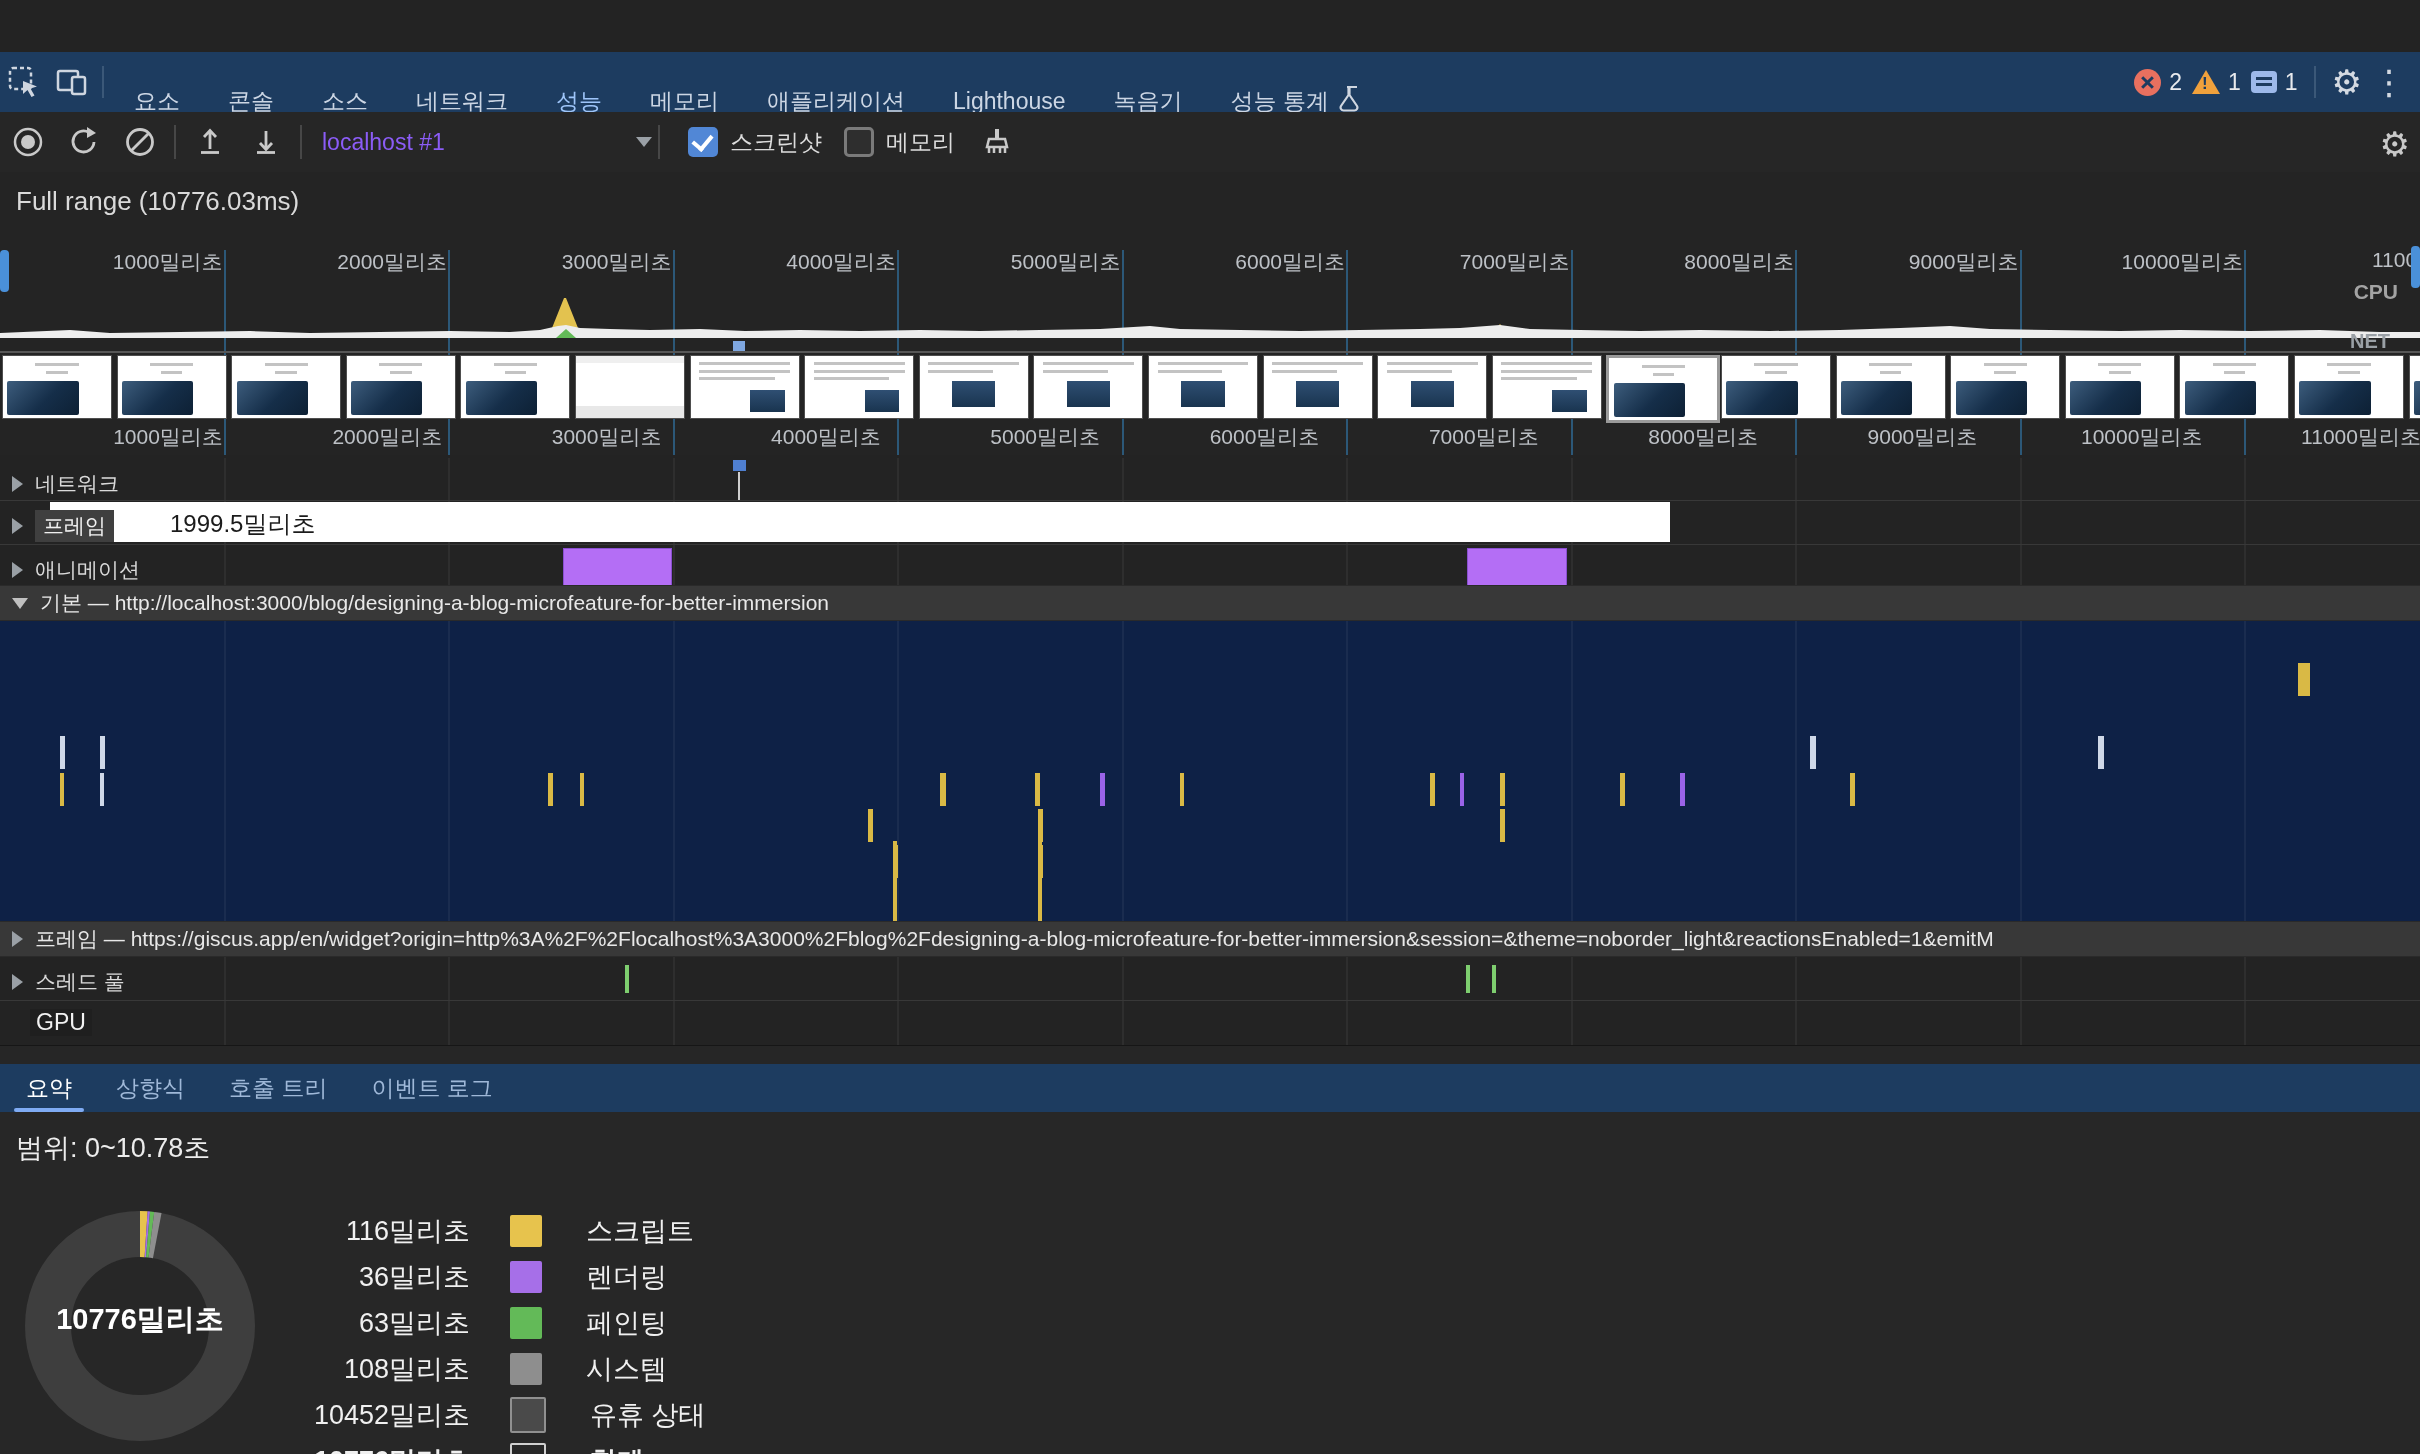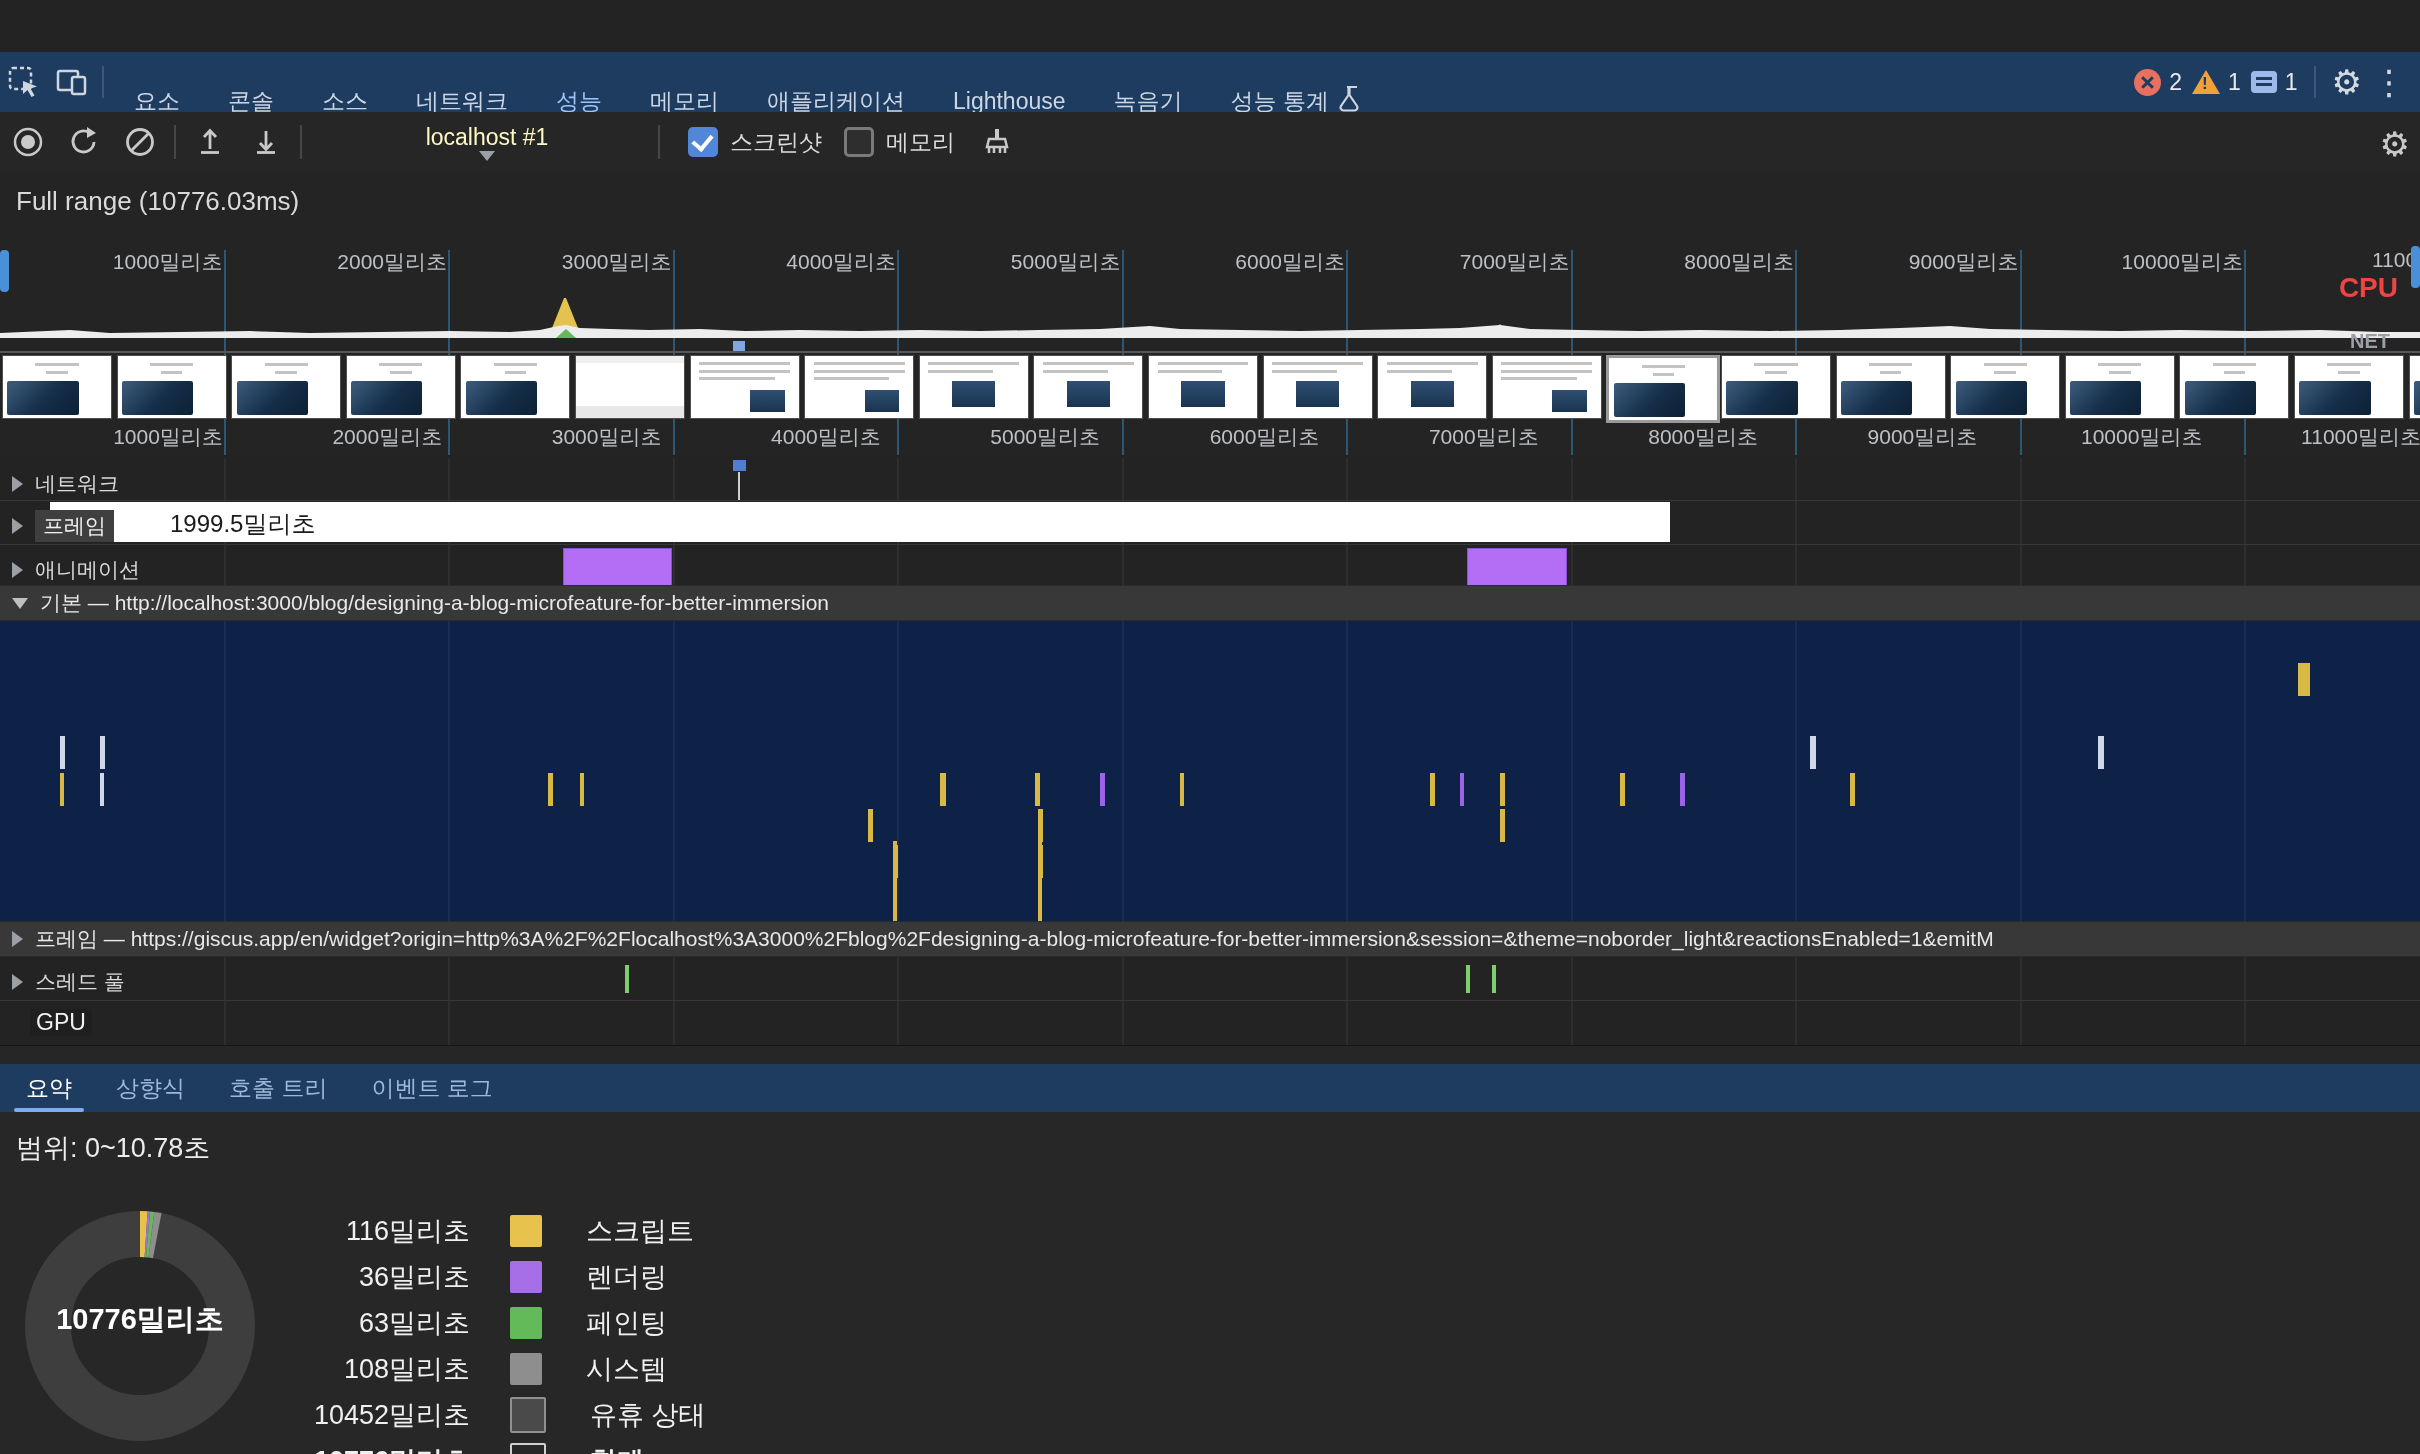--- a/index.html
+++ b/index.html
@@ -28,34 +28,34 @@
   .err-ic:before{transform:rotate(45deg);} .err-ic:after{transform:rotate(-45deg);}
   .warn-ic{position:relative;width:0;height:0;border-left:14px solid transparent;border-right:14px solid transparent;border-bottom:24px solid #f0a13c;}
   .warn-ic:after{content:"!";position:absolute;left:-4px;top:4px;font-size:17px;font-weight:700;color:#1d3c60;}
   .msg-ic{position:relative;width:26px;height:22px;border-radius:4px;background:#9db9ea;}
   .msg-ic:before{content:"";position:absolute;left:5px;top:6px;width:16px;height:3px;background:#1d3c60;box-shadow:0 6px 0 #1d3c60;}
   .gear-g,.kebab-g{font-size:34px;color:#d4dae2;line-height:1;}
   
   .toolbar{position:absolute;left:0;top:112px;width:2420px;height:60px;background:#262626;display:flex;align-items:center;border-bottom:1px solid #1c1c1c;}
   .tool-ic{display:inline-flex;align-items:center;justify-content:center;width:56px;height:52px;color:#c9c9c9;}
   .tsep{width:2px;height:34px;background:#474747;margin:0 6px;}
-  .hist{display:flex;align-items:center;color:#fef9c3;font-size:23px;margin-left:14px;width:330px;justify-content:space-between;flex-direction:column;}
+  .hist{display:flex;align-items:center;color:#8b5cf6;font-size:23px;margin-left:14px;width:330px;justify-content:space-between;}
   .caret{width:0;height:0;border-left:8px solid transparent;border-right:8px solid transparent;border-top:10px solid #9aa0a6;}
   .chk{width:30px;height:30px;border-radius:5px;margin:0 12px 0 22px;position:relative;}
   .chk.on{background:#5187d6;}
   .chk.on:after{content:"";position:absolute;left:8px;top:4px;width:9px;height:15px;border:solid #fff;border-width:0 4px 4px 0;transform:rotate(40deg);}
   .chk.off{background:#2e2e2e;border:3px solid #7a7a7a;width:24px;height:24px;}
   .chklabel{font-size:23px;color:#dcdcdc;}
   .toolbar-gear{position:absolute;right:10px;top:124px;font-size:34px;color:#c9c9c9;}
   
   .overview{position:absolute;left:0;top:172px;width:2420px;height:283px;background:#242424;}
   .fullrange{position:absolute;left:16px;top:14px;font-size:26px;color:#dadada;}
   .ruler-label{position:absolute;top:76px;font-size:21px;color:#bdc1c6;white-space:nowrap;}
   .grid-blue{position:absolute;width:2px;background:#2c5878;z-index:1;}
-  .cpu-lab{position:absolute;right:22px;top:100px;font-size:28px;font-weight:700;color:#ef4444;z-index:4;}
+  .cpu-lab{position:absolute;right:22px;top:108px;font-size:21px;font-weight:700;color:#a3a3a3;z-index:4;}
   .net-lab{position:absolute;right:30px;top:158px;font-size:20px;font-weight:700;color:#9aa0a6;z-index:4;}
   .net-line{position:absolute;left:0;top:179px;width:2420px;height:2px;background:#575757;z-index:3;}
   .net-marker{position:absolute;width:12px;height:10px;background:#7fa7e0;z-index:4;}
   .handle{position:absolute;width:9px;height:42px;background:#4a90d9;border-radius:4px;top:78px;z-index:6;}
   .handle.hl{left:0;} .handle.hr{right:0;top:74px;}
   #cpuSvg{position:absolute;left:0;top:78px;z-index:2;}
   
   #filmstrip{position:absolute;left:0;top:455px;width:0;height:0;}
   .thumb{position:absolute;top:-100px;height:62px;background:#fff;z-index:2;overflow:hidden;border:1px solid #4e4e4e;}
   .thumb.heroSel{border:3px solid #9a9a9a;}

